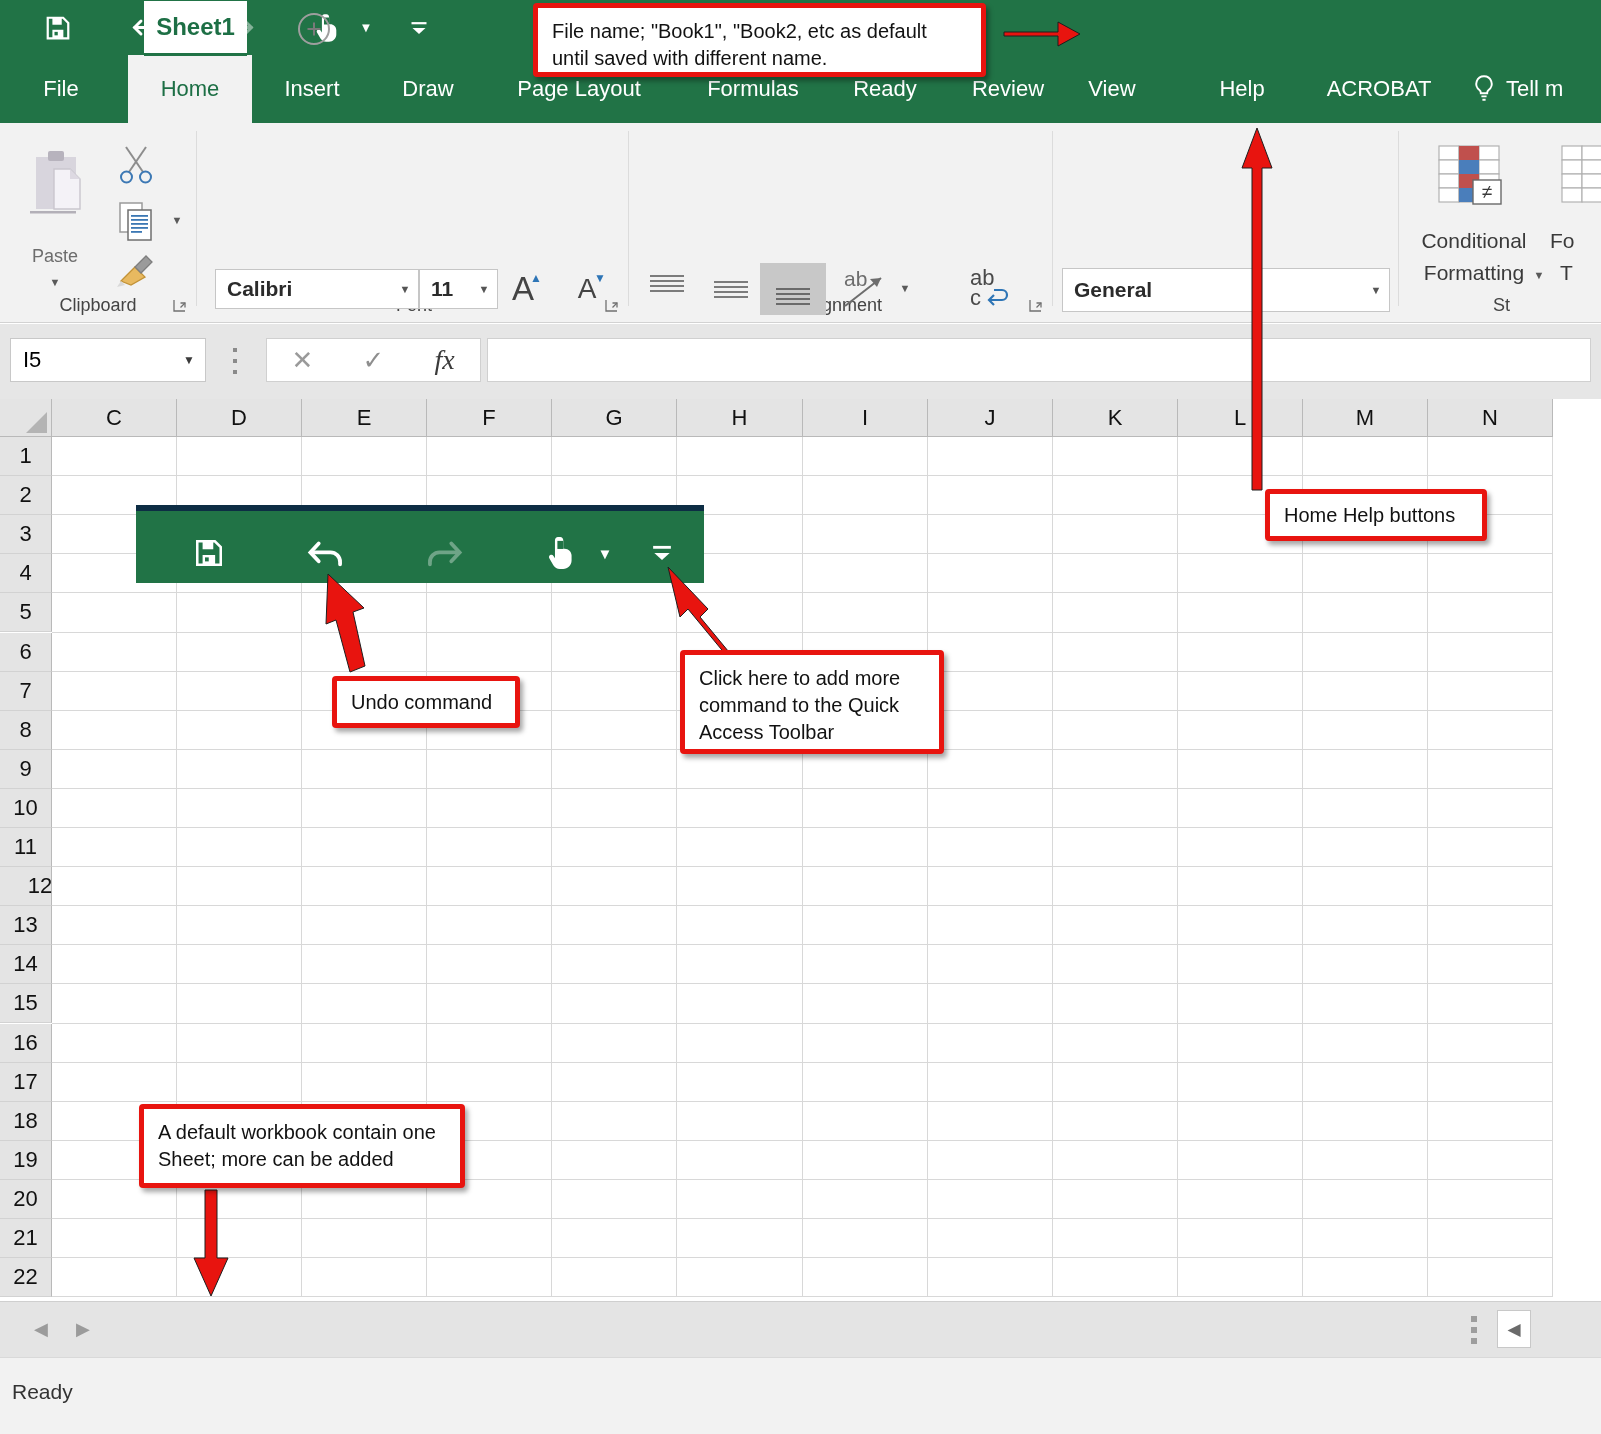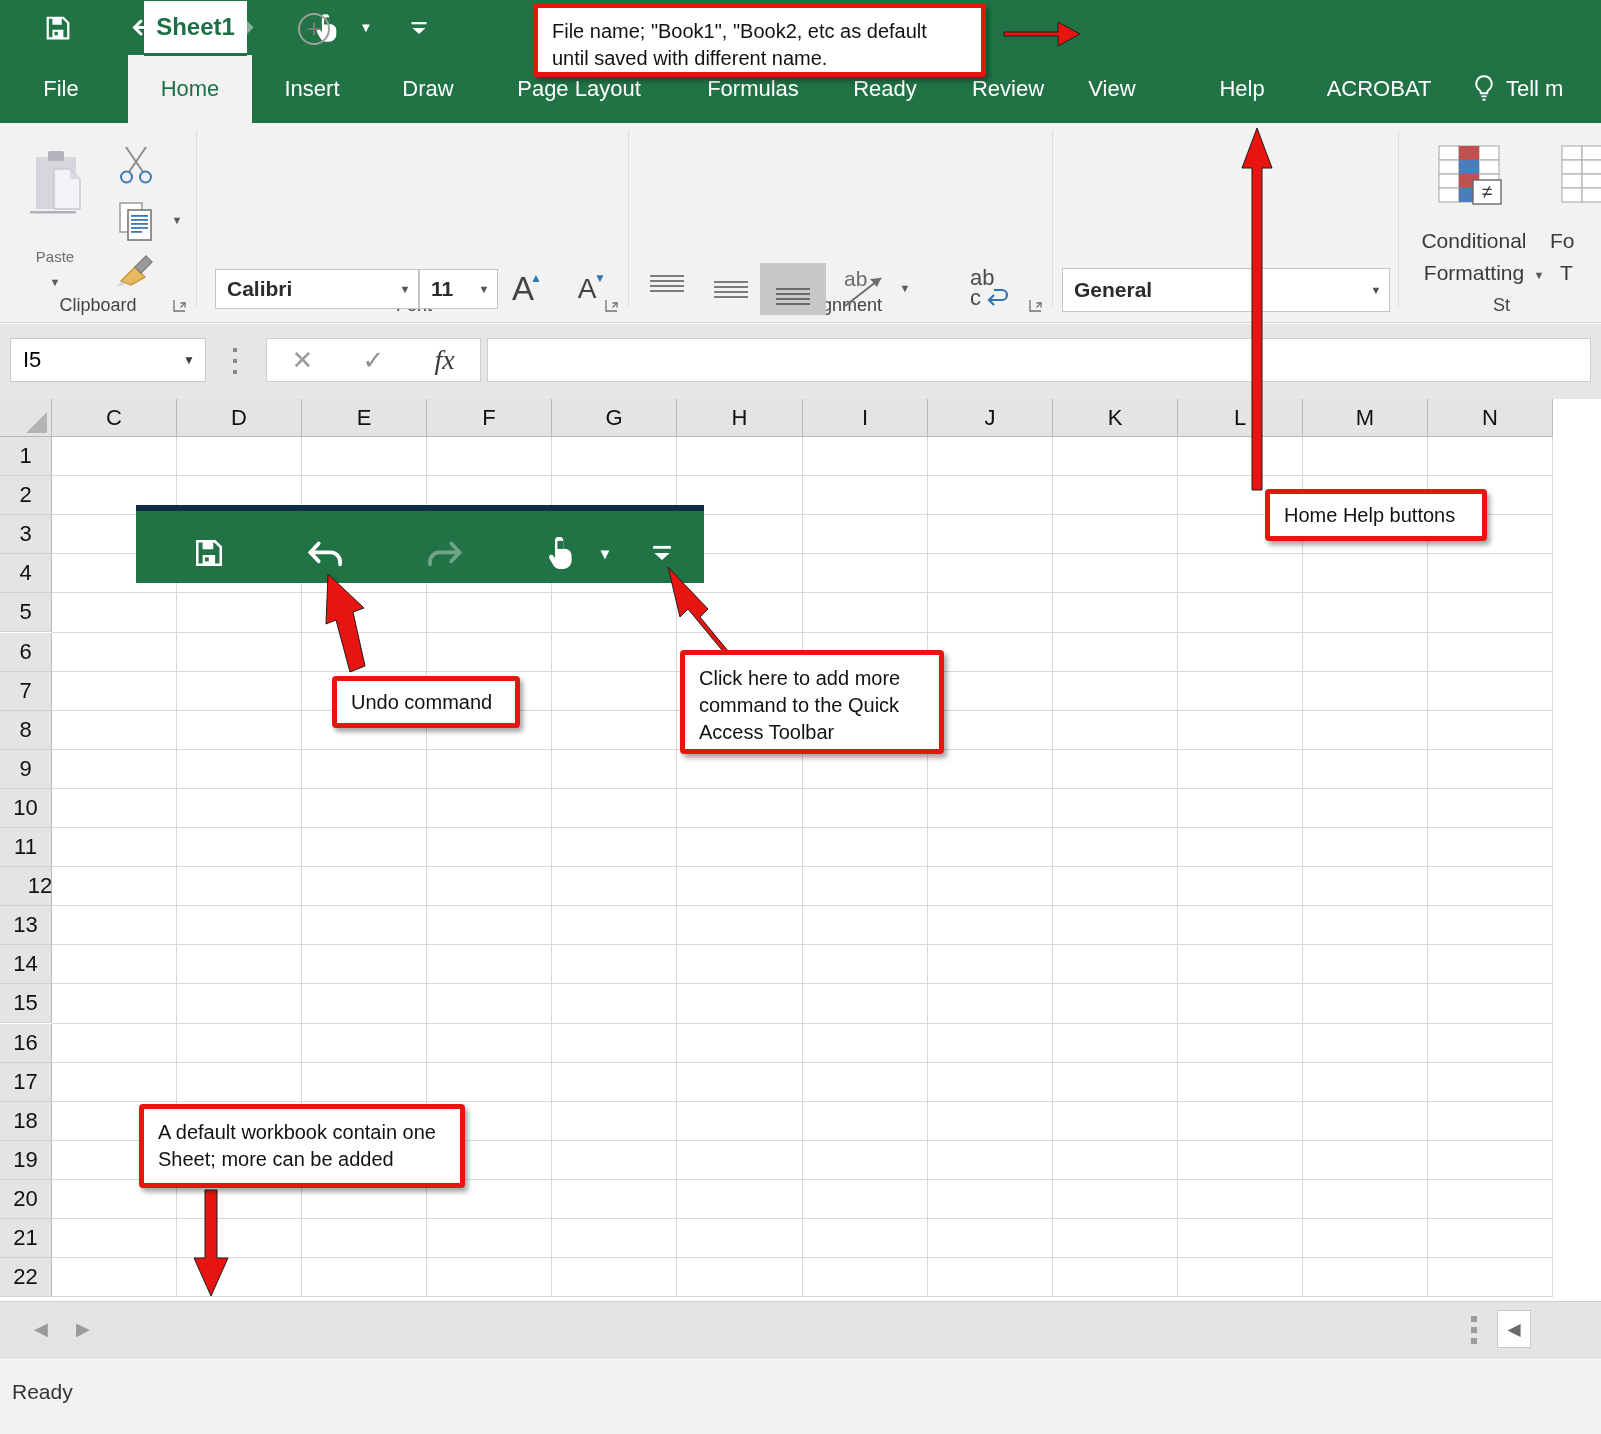--- a/index.html
+++ b/index.html
@@ -283,21 +283,21 @@
 
   <div class="rb" style="left:22px; top:14px; width:66px; height:106px;">
     <svg width="62" height="86" viewBox="0 0 62 86">
       <rect x="12" y="10" width="40" height="52" fill="#d8d5dd"></rect>
       <rect x="24" y="4" width="16" height="10" rx="2" fill="#b7b3bd"></rect>
       <path d="M30 22h16l10 10v30H30z" fill="#f4f2f7" stroke="#c9c6ce" stroke-width="1.4"></path>
       <path d="M46 22v10h10" fill="#ddd9e2"></path>
       <rect x="6" y="64" width="46" height="2.5" fill="#b3b0b8"></rect>
     </svg>
   </div>
-  <div class="rb" style="left:20px; top:118px; width:70px; height:30px; font-size:15px; color:#6d6d6d;">Paste</div>
+  <div class="rb" style="left:20px; top:118px; width:70px; height:30px; font-size:18px; color:#6d6d6d;">Paste</div>
   <div class="rb" style="left:42px; top:148px; width:26px; height:22px;">
     <span class="caret">▼</span>
   </div>
 
   <div class="rb" style="left:110px; top:16px; width:52px; height:52px;">
     <svg width="40" height="42" viewBox="0 0 40 42" fill="none" stroke="#9b9b9b" stroke-width="2">
       <path d="M10 3 L27 28" stroke="#8d8d8d"></path>
         <path d="M30 3 L13 28" stroke="#8d8d8d"></path>
       <circle cx="10.5" cy="33" r="5.5" stroke="#3c78b4"></circle>
       <circle cx="29.5" cy="33" r="5.5" stroke="#3c78b4"></circle>

